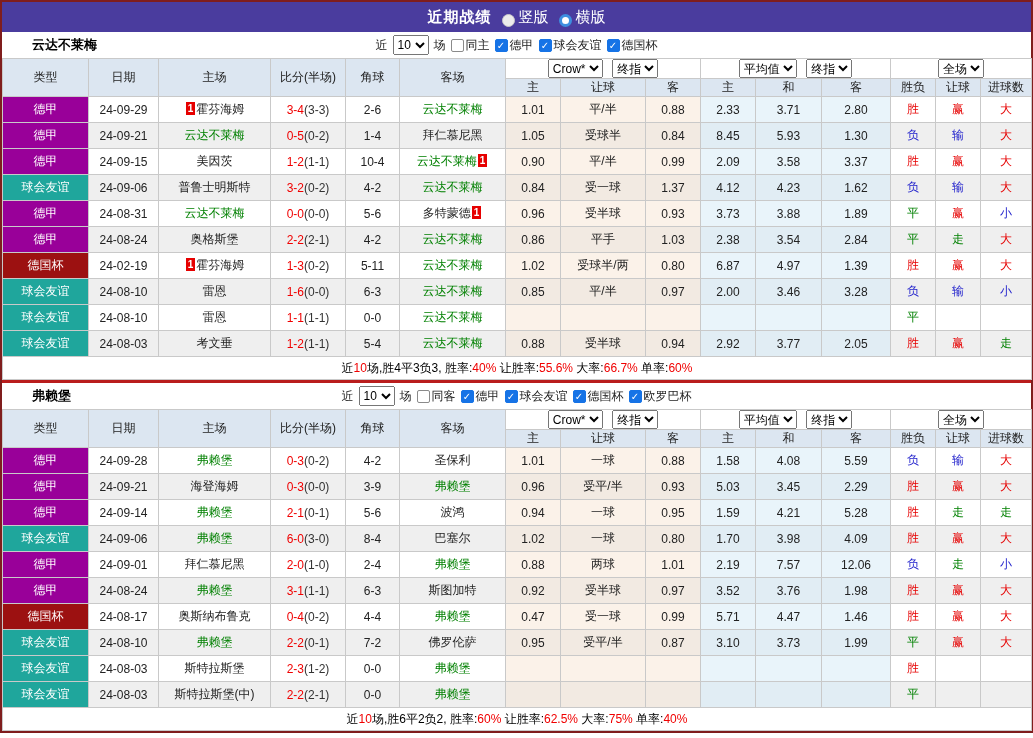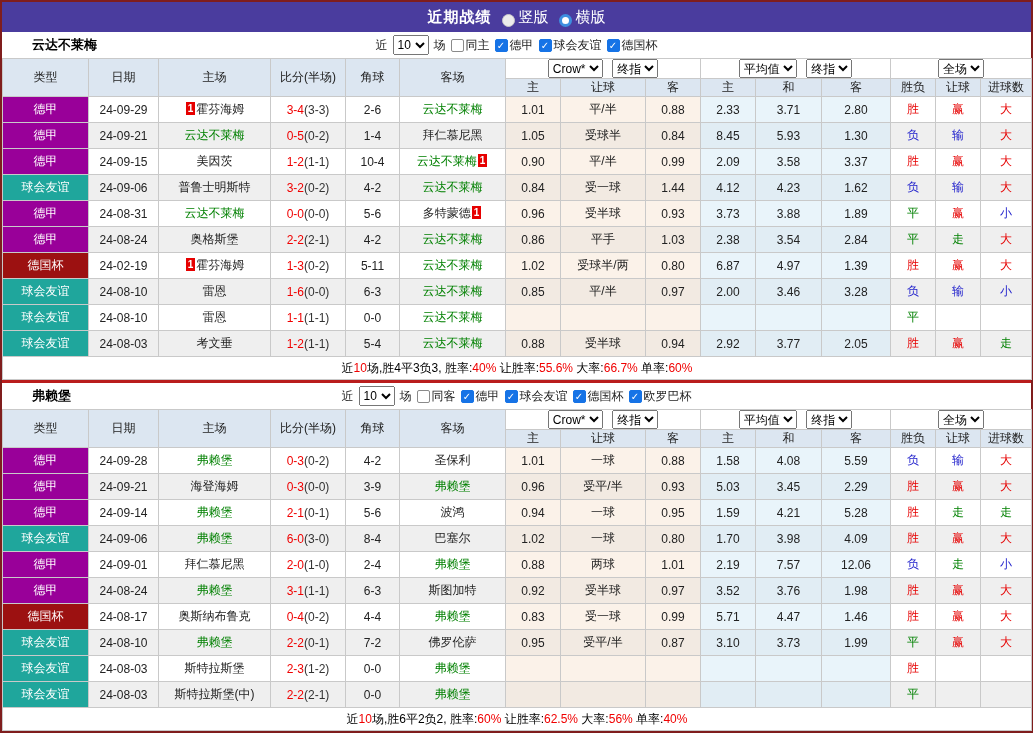--- a/index.html
+++ b/index.html
@@ -192,21 +192,21 @@
           </tr>
           <tr>
             <td class="c-league" style="background: rgb(31, 166, 156);">球会友谊</td>
             <td class="c-date">24-09-06</td>
             <td class="c-team"><span class="team">普鲁士明斯特</span></td>
             <td class="c-score"><span class="score-main">3-2</span><span class="score-half">(0-2)</span></td>
             <td class="c-corner">4-2</td>
             <td class="c-team"><span class="team self">云达不莱梅</span></td>
             <td class="c-peach">0.84</td>
             <td class="c-peach">受一球</td>
-            <td class="c-peach">1.44</td>
+            <td class="c-peach">1.37</td>
             <td class="c-blue">4.12</td>
             <td class="c-blue">4.23</td>
             <td class="c-blue">1.62</td>
             <td class="c-res" style="color: rgb(34, 34, 204);">负</td>
             <td class="c-res" style="color: rgb(34, 34, 204);">输</td>
             <td class="c-res" style="color: rgb(230, 0, 0);">大</td>
           </tr>
           <tr>
             <td class="c-league" style="background: rgb(153, 0, 153);">德甲</td>
             <td class="c-date">24-08-31</td>
@@ -502,21 +502,21 @@
             <td class="c-res" style="color: rgb(230, 0, 0);">赢</td>
             <td class="c-res" style="color: rgb(230, 0, 0);">大</td>
           </tr>
           <tr>
             <td class="c-league" style="background: rgb(156, 17, 17);">德国杯</td>
             <td class="c-date">24-08-17</td>
             <td class="c-team"><span class="team">奥斯纳布鲁克</span></td>
             <td class="c-score"><span class="score-main">0-4</span><span class="score-half">(0-2)</span></td>
             <td class="c-corner">4-4</td>
             <td class="c-team"><span class="team self">弗赖堡</span></td>
-            <td class="c-peach">0.83</td>
+            <td class="c-peach">0.47</td>
             <td class="c-peach">受一球</td>
             <td class="c-peach">0.99</td>
             <td class="c-blue">5.71</td>
             <td class="c-blue">4.47</td>
             <td class="c-blue">1.46</td>
             <td class="c-res" style="color: rgb(230, 0, 0);">胜</td>
             <td class="c-res" style="color: rgb(230, 0, 0);">赢</td>
             <td class="c-res" style="color: rgb(230, 0, 0);">大</td>
           </tr>
           <tr>
@@ -566,19 +566,19 @@
             <td class="c-blue"></td>
             <td class="c-blue"></td>
             <td class="c-blue"></td>
             <td class="c-res" style="color: rgb(0, 128, 0);">平</td>
             <td class="c-res"></td>
             <td class="c-res"></td>
           </tr>
         </tbody>
       <tfoot>
         <tr>
-            <td colspan="15" class="summary"><span>近</span><span class="red">10</span><span>场,胜6平2负2, 胜率:</span><span class="red">60%</span><span> 让胜率:</span><span class="red">62.5%</span><span> 大率:</span><span class="red">56%</span><span> 单率:</span><span class="red">40%</span></td>
+            <td colspan="15" class="summary"><span>近</span><span class="red">10</span><span>场,胜6平2负2, 胜率:</span><span class="red">60%</span><span> 让胜率:</span><span class="red">62.5%</span><span> 大率:</span><span class="red">75%</span><span> 单率:</span><span class="red">40%</span></td>
           </tr>
       </tfoot>
     </table>
   </section>
 
 </div>
 
 </body></html>

